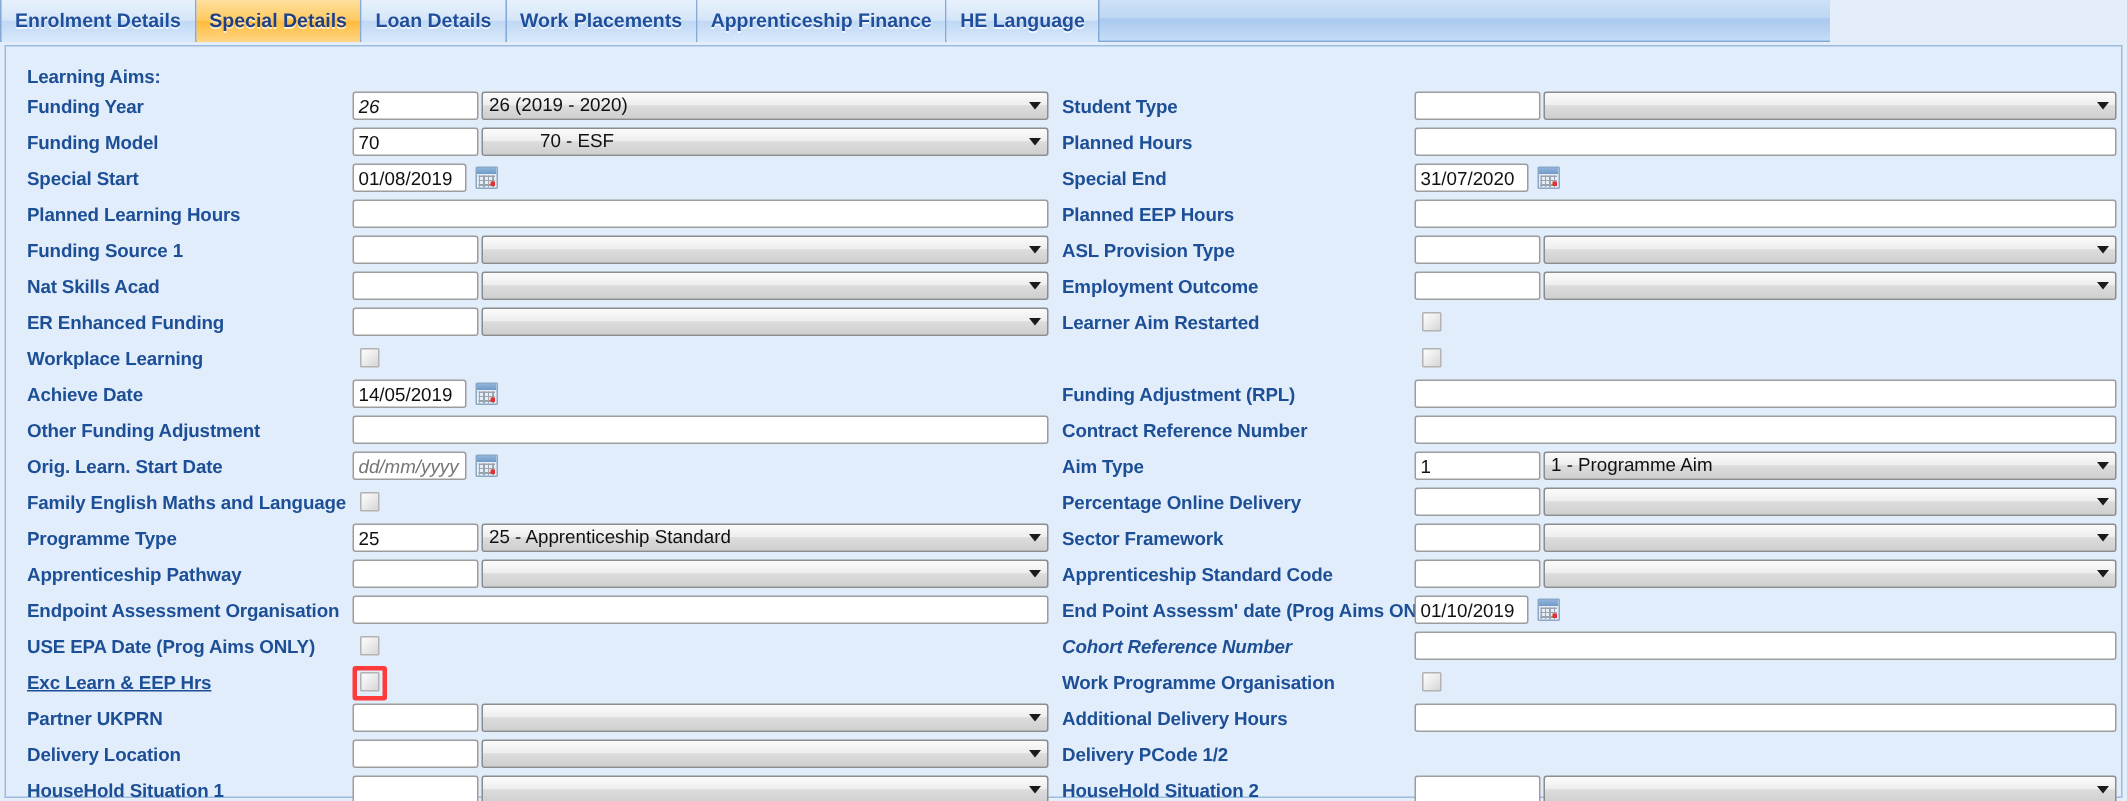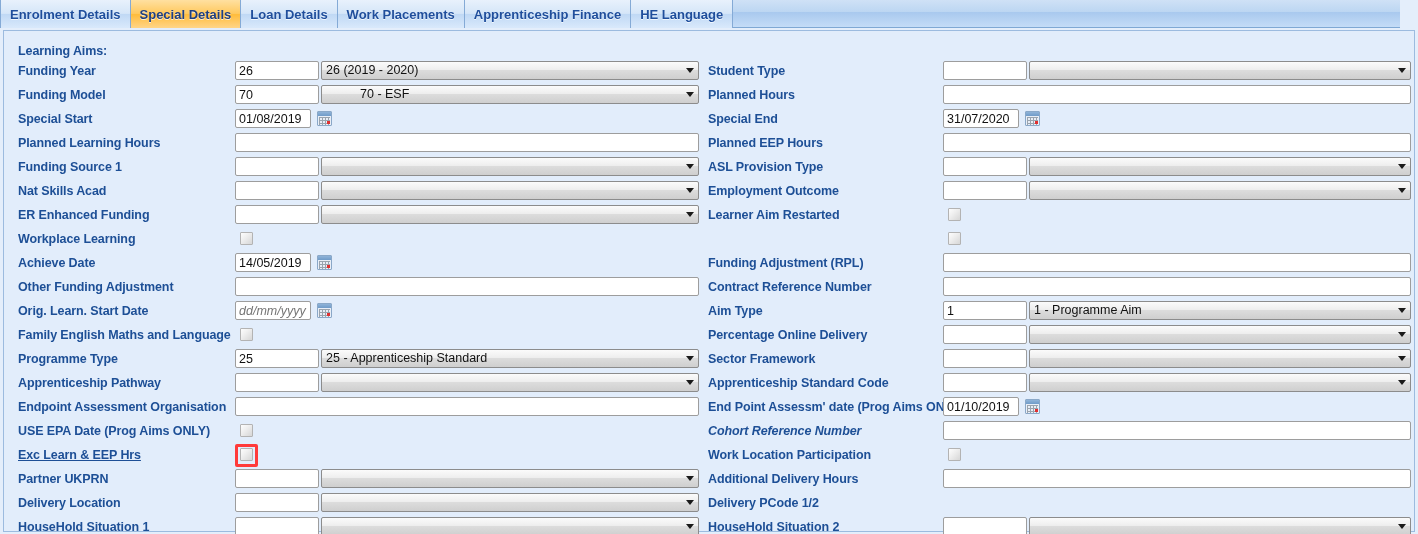--- a/index.html
+++ b/index.html
@@ -7,24 +7,24 @@
   body {
     width:1418px; height:534px;
     font-family:"Liberation Sans", sans-serif;
     background:#dfeaf8;
     overflow:hidden;
   }
   #app { position:relative; width:1418px; height:534px; background:#e4eefb; }
 
   
   .tabstrip{
-    position:absolute; left:0; top:0; width:1400px; height:28px;
+    position:absolute; left:0; top:0; width:1220px; height:28px;
     background:linear-gradient(to bottom,#cfe1f6 0%,#bcd6f2 45%,#a9c9ee 46%,#c4dcf7 100%);
     border-bottom:1px solid #7fa8d4;
-    display:flex; align-items:flex-start;
+    display:flex; align-items:center;
   }
   .tab{
     display:flex; align-items:center; justify-content:center;
     padding:0 9px; height:28px;
     font-size:13px; font-weight:bold; color:#1f4e9c;
     background:linear-gradient(to bottom,#e8f1fc 0%,#d5e6f8 48%,#bfd8f4 50%,#d9e9fb 100%);
     border-right:1px solid #84aad6;
     cursor:default; white-space:nowrap;
     text-shadow:0 1px 0 rgba(255,255,255,.7);
   }
@@ -140,21 +140,21 @@
         <span>HE Language</span>
       </div>
       <div class="tabfill"></div>
     </div>
 
   <div class="panel">
     <div class="lbl" style="left:14px; top:8px;">Learning Aims:</div>
     <div id="leftcol">
         <div class="row" style="top: 28px; width: 100%;">
           <div class="lbl" style="left: 14px;">Funding Year</div>
-          <input class="tb" type="text" value="26" style="left: 231px; top: 2px; width: 84px;">
+          <input class="tb" type="text" value="26" style="left: 231px; top: 2px; width: 84px; font-style: italic;">
           <div class="cb" style="left: 317px; top: 2px; width: 378px;"><span>26 (2019 - 2020)</span><span class="arw"></span></div>
         </div>
         <div class="row" style="top: 52px; width: 100%;">
           <div class="lbl" style="left: 14px;">Funding Model</div>
           <input class="tb" type="text" value="70" style="left: 231px; top: 2px; width: 84px;">
           <div class="cb" style="left: 317px; top: 2px; width: 378px; padding-left: 38px;"><span>70 - ESF</span><span class="arw"></span></div>
         </div>
         <div class="row" style="top: 76px; width: 100%;">
           <div class="lbl" style="left: 14px;">Special Start</div>
           <input class="tb" type="text" value="01/08/2019" style="left: 231px; top: 2px; width: 76px;">
@@ -327,21 +327,21 @@
             <div class="hd"></div>
             <div class="g"></div>
             <div class="dot"></div>
           </div>
         </div>
         <div class="row" style="top: 388px; width: 100%;">
           <div class="lbl" style="left: 704px; font-style: italic;">Cohort Reference Number</div>
           <input class="tb" type="text" style="left: 939px; top: 2px; width: 468px;">
         </div>
         <div class="row" style="top: 412px; width: 100%;">
-          <div class="lbl" style="left: 704px;">Work Location Participation</div>
+          <div class="lbl" style="left: 704px;">Work Programme Organisation</div>
           <div class="ck" style="left: 944px; top: 5px;"></div>
         </div>
         <div class="row" style="top: 436px; width: 100%;">
           <div class="lbl" style="left: 704px;">Additional Delivery Hours</div>
           <input class="tb" type="text" style="left: 939px; top: 2px; width: 468px;">
         </div>
         <div class="row" style="top: 460px; width: 100%;">
           <div class="lbl" style="left: 704px;">Delivery PCode 1/2</div>
         </div>
         <div class="row" style="top: 484px; width: 100%;">

